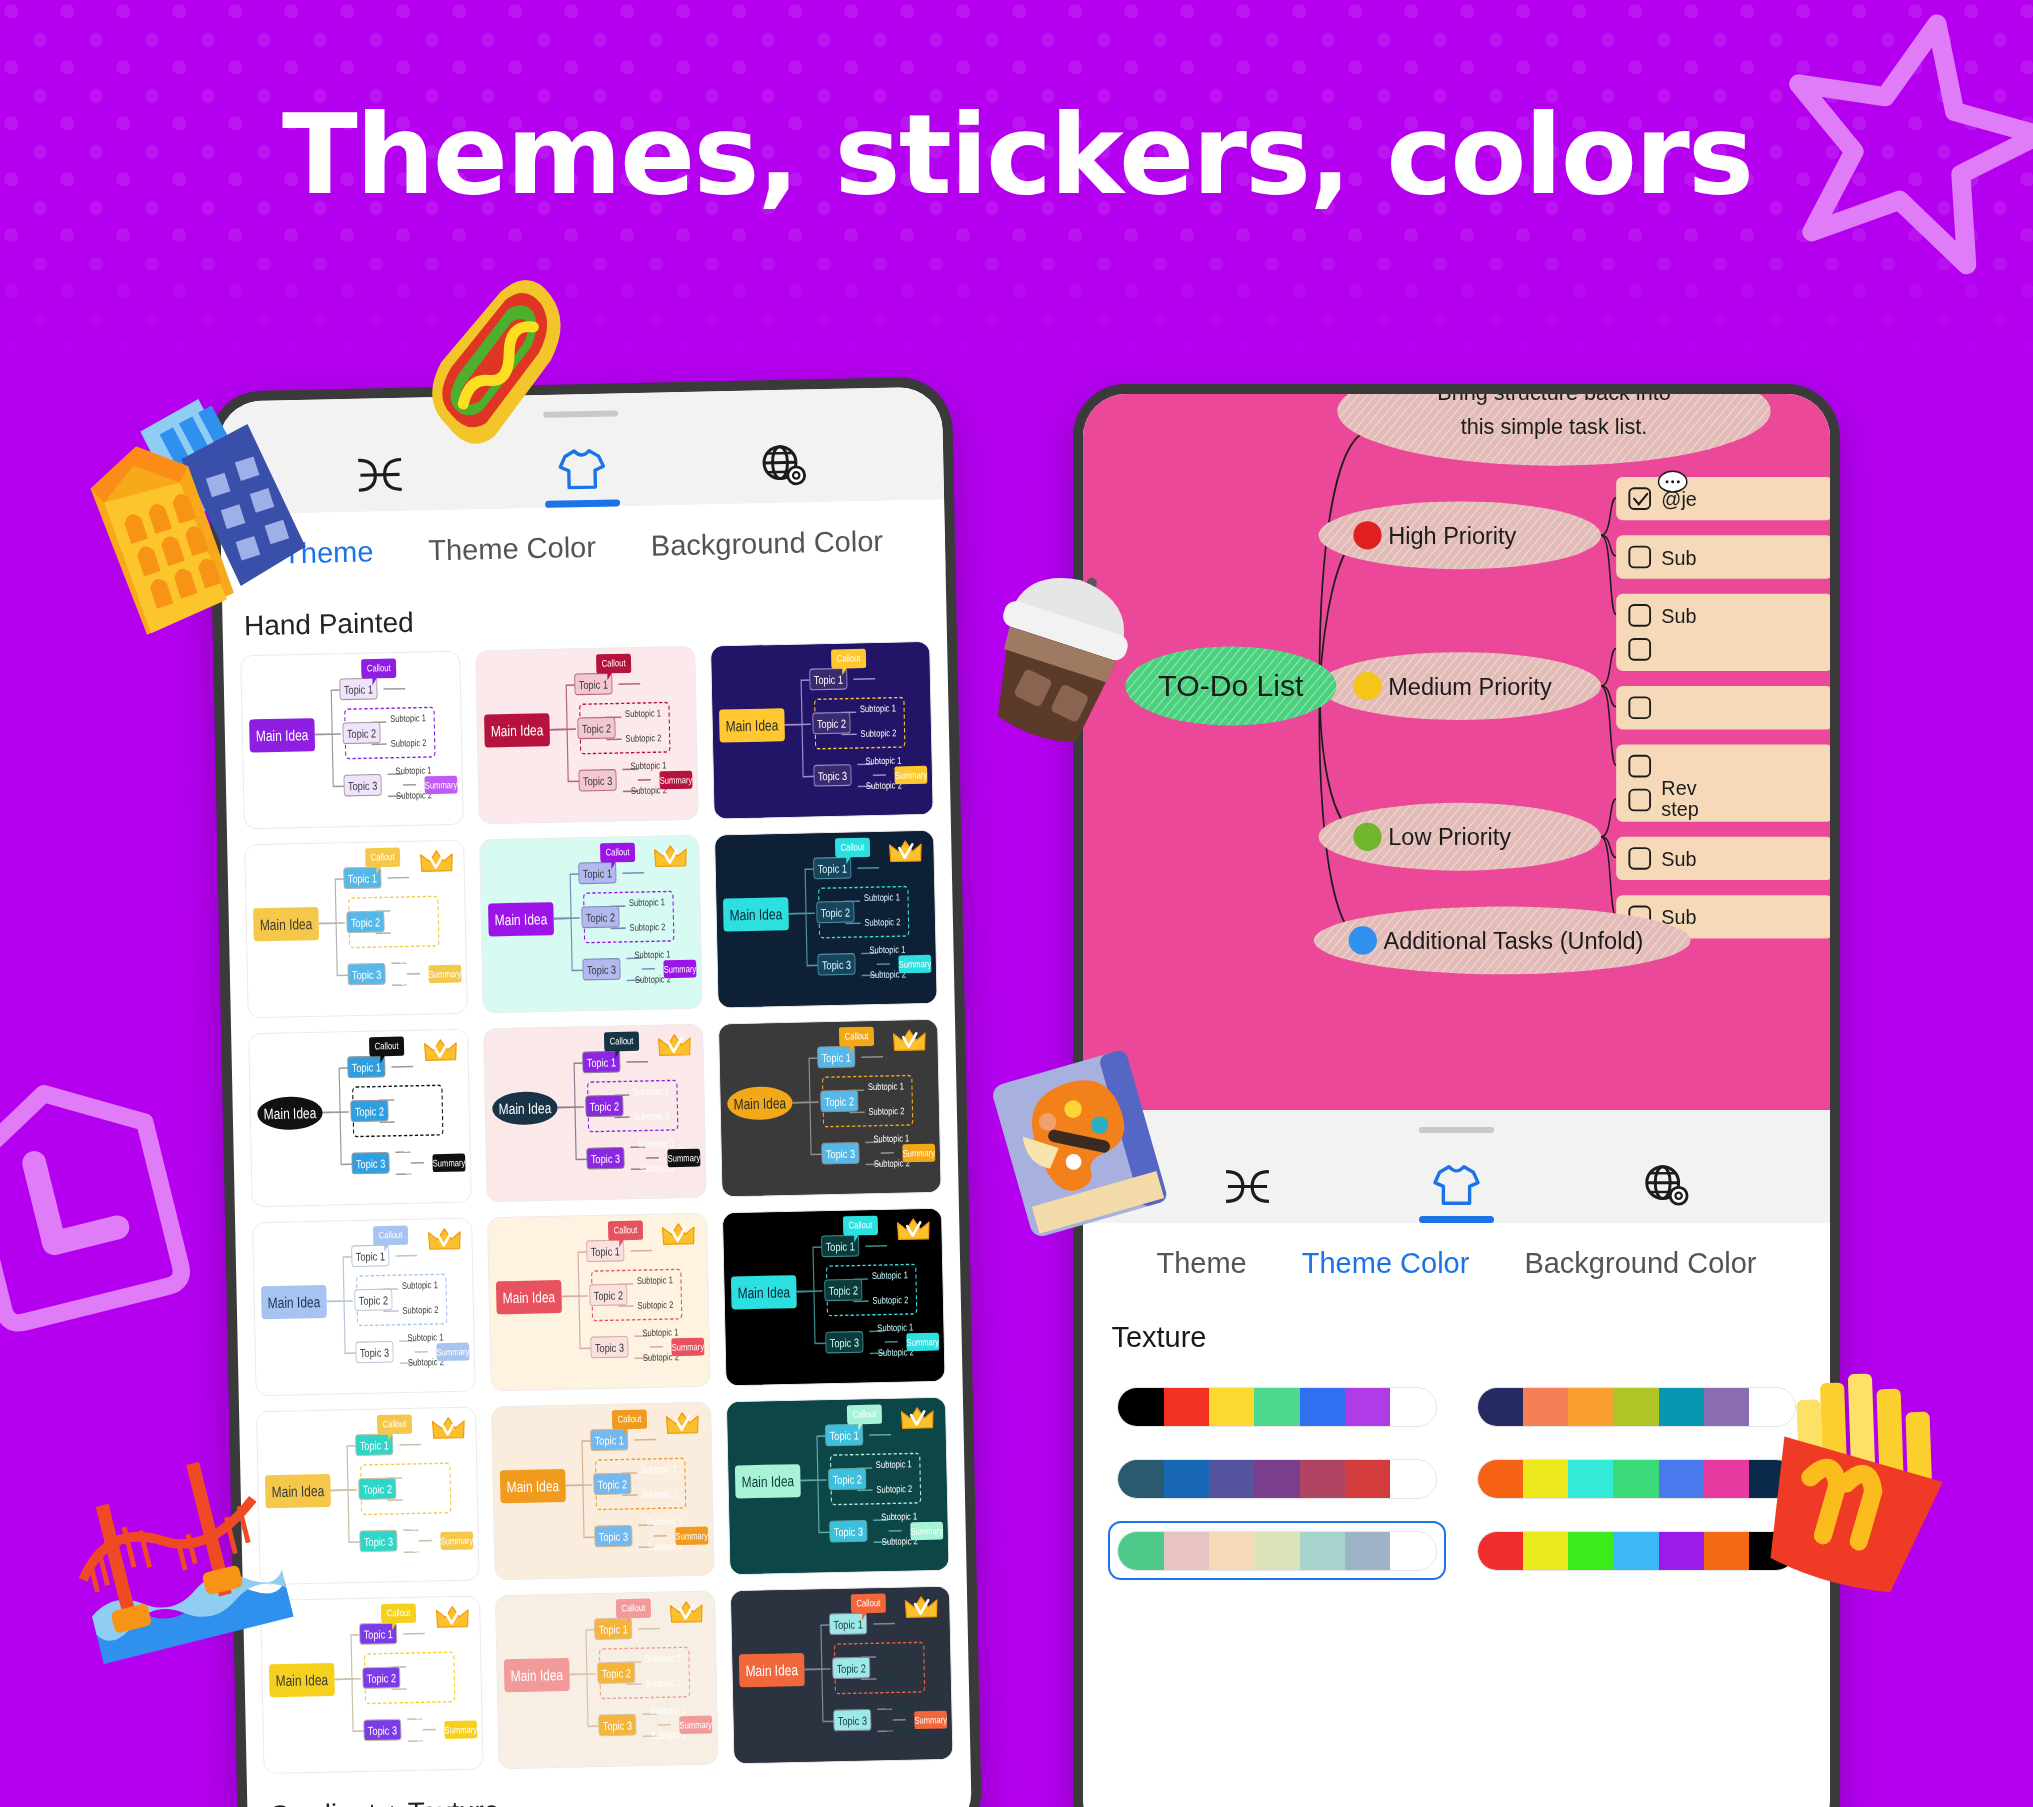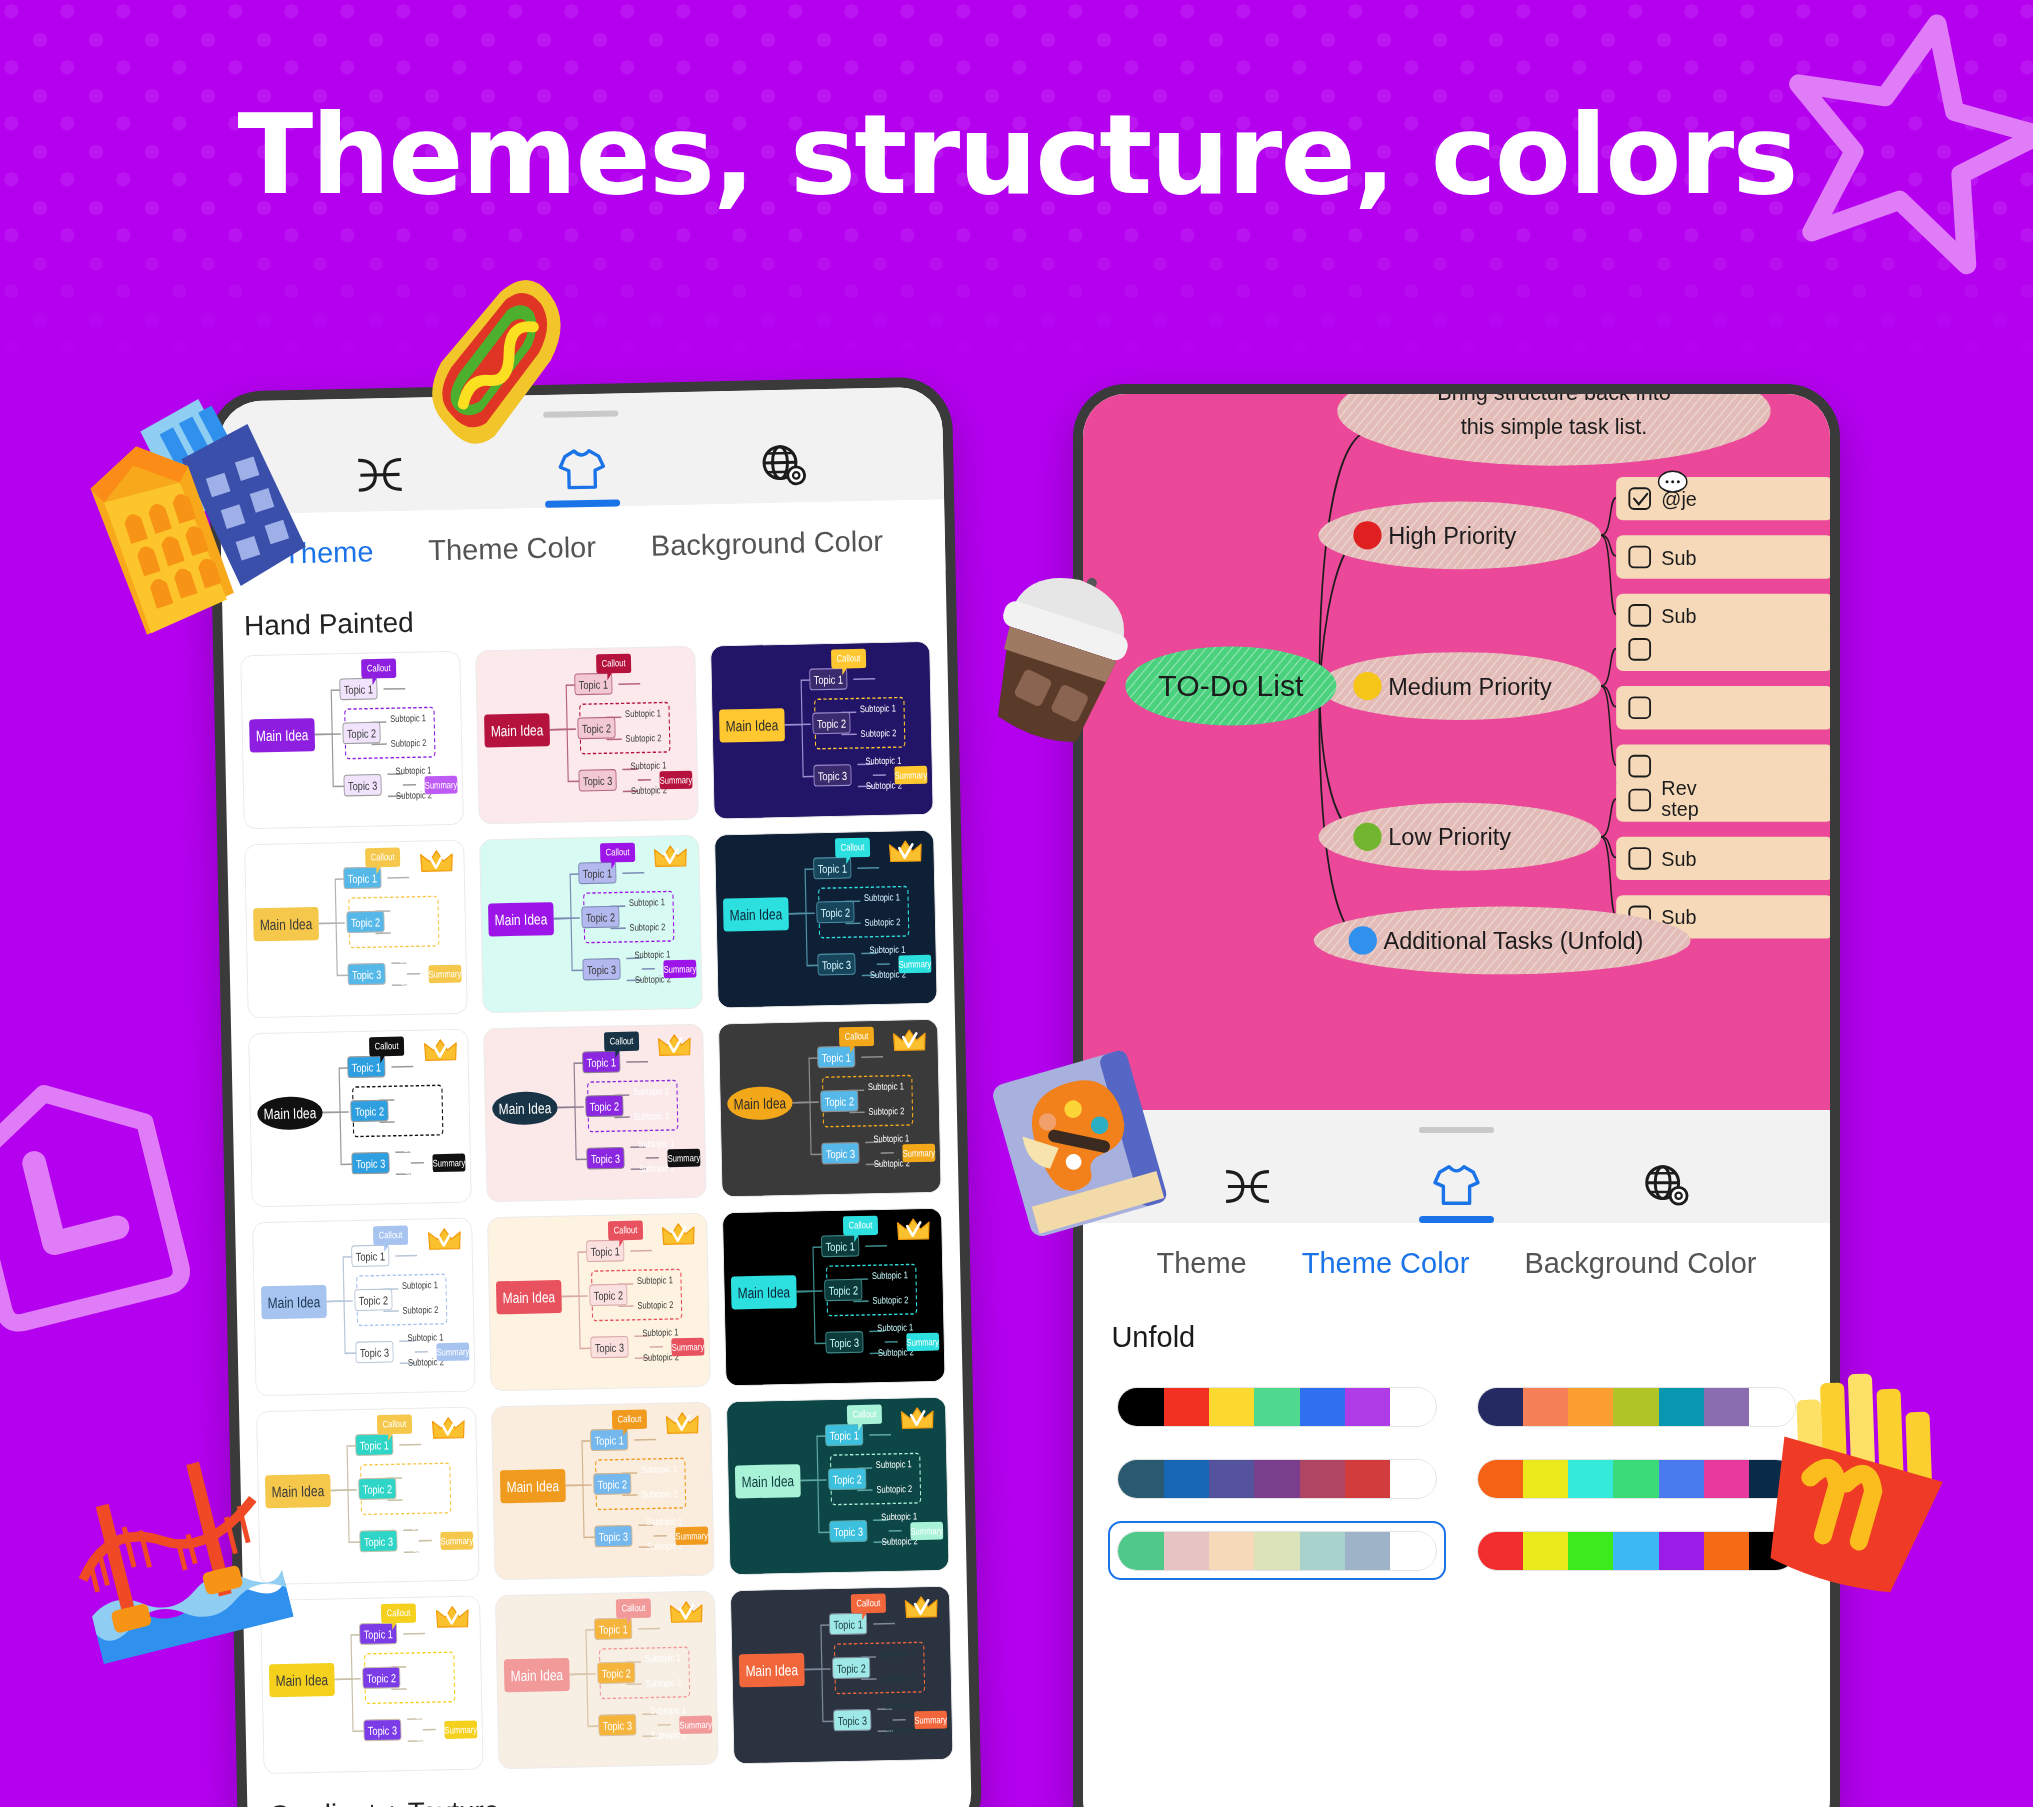--- a/index.html
+++ b/index.html
@@ -108,21 +108,21 @@
 
 <svg class="outline-shape" id="star-outline" viewBox="0 0 100 100">
   <path d="M50 6 L63 36 L95 38 L70 58 L79 90 L50 72 L21 90 L30 58 L5 38 L37 36 Z" fill="none" stroke="#e07cf7" stroke-width="7" stroke-linejoin="round"></path>
 </svg>
 
 <svg class="outline-shape" id="lshape-outline" viewBox="0 0 100 110">
   <path d="M8 28 L50 4 L92 28 L92 96 Q92 104 84 104 L16 104 Q8 104 8 96 Z" fill="none" stroke="#e07cf7" stroke-width="8" stroke-linejoin="round"></path>
   <path d="M38 34 L38 72 L68 72" fill="none" stroke="#e07cf7" stroke-width="11" stroke-linecap="round" stroke-linejoin="round"></path>
 </svg>
 
-<div id="headline">Themes, structure, colors</div>
+<div id="headline">Themes, stickers, colors</div>
 
 <div class="phone" id="phone-left">
   <div class="phone-screen">
 
     <div class="sheet-head">
       <div class="grabber"></div>
       <div class="icon-row">
 
         <div class="icon-cell">
           <svg width="51" height="41" viewBox="0 0 54 44">
@@ -999,21 +999,21 @@
       </div>
     </div>
 
     <div class="text-tabs">
       <div class="text-tab">Theme</div>
       <div class="text-tab active">Theme Color</div>
       <div class="text-tab">Background Color</div>
     </div>
 
     <div id="palette-sections">
-        <div class="palette-label">Unfold</div>
+        <div class="palette-label">Texture</div>
         <div class="palette-grid">
           <div class="palette-cell">
             <div class="palette-bar">
               <span style="background:#000000"></span>
               <span style="background:#f23122"></span>
               <span style="background:#fbd92e"></span>
               <span style="background:#4fd98e"></span>
               <span style="background:#2f6ff0"></span>
               <span style="background:#b03ce8"></span>
               <span style="background:#ffffff"></span>

